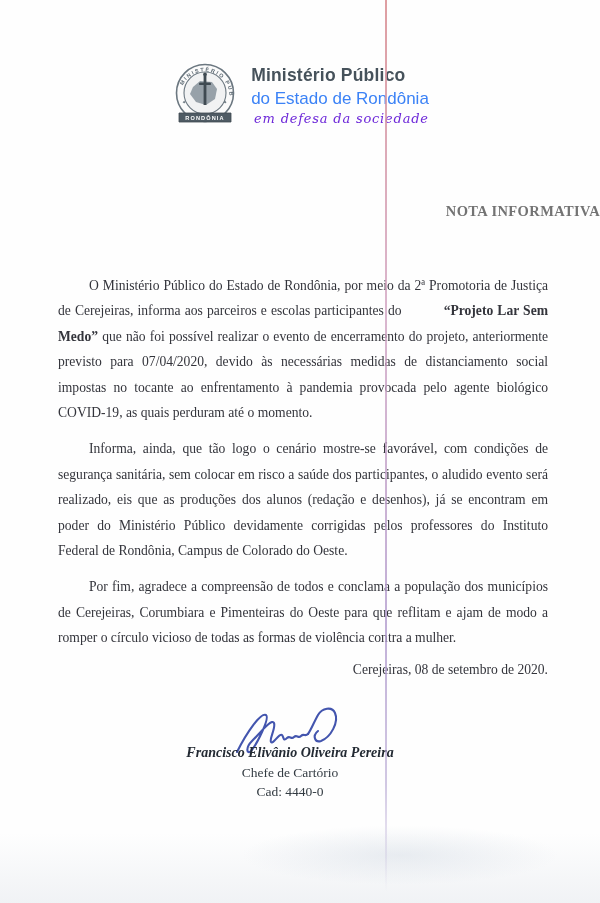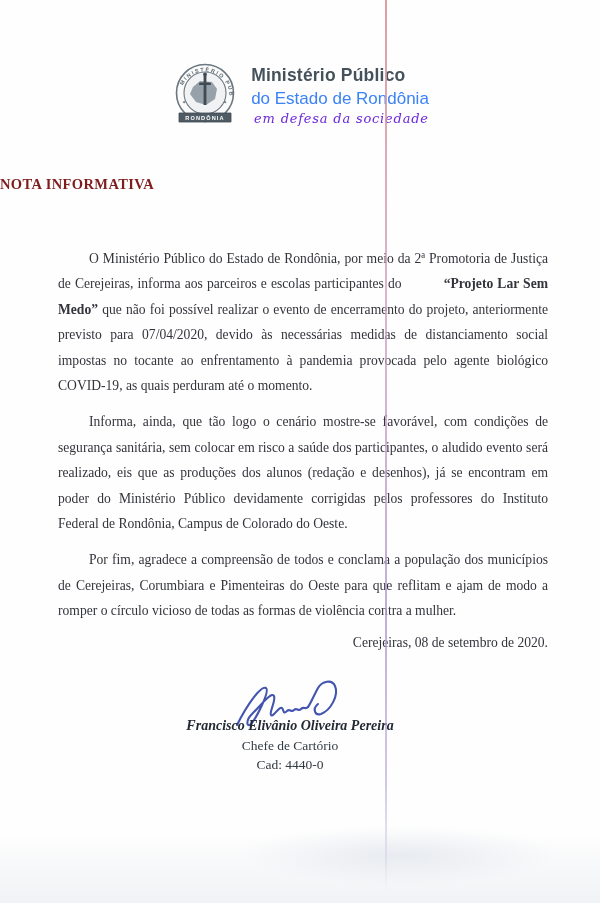--- a/index.html
+++ b/index.html
@@ -38,22 +38,22 @@
   .seal { flex:0 0 auto; }
   .org-lines { display:flex; flex-direction:column; }
   .org1 { font-size:17.5px; font-weight:bold; letter-spacing:0.2px; color:#46525b; }
   .org2 { font-size:17px; margin-top:3px; color:#3b82f6; }
   .tagline {
     font-family:"DejaVu Serif", cursive; font-style:italic; font-size:13px;
     margin-top:2px; letter-spacing:0.8px; color:#6d28d9; text-align:right;
   }
   
   .title {
-    margin-top:46px; text-align:left;
-    font-weight:bold; font-size:14.5px; letter-spacing:0.4px; color:#7f1d1d;
+    margin-top:73px; text-align:right;
+    font-weight:bold; font-size:14.5px; letter-spacing:0.4px; color:#737373;
   }
   
   .body { margin:53px 52px 0 58px; text-align:justify; font-size:13.6px; line-height:25.4px; }
   .body p { margin:0 0 11px 0; text-indent:31px; }
   .b { font-weight:bold;margin-left:38px; }
   .dateline { text-align:right; margin:9px 52px 0 0; font-size:13.6px; }
   
   .sig-block { margin-top:24px; text-align:center; transform:translateX(-10px); }
   .sig-svg { display:block; margin:0 auto -15px auto; }
   .sig-name { font-weight:bold; font-style:italic; font-size:14px; color:#232a33; position:relative; z-index:3; }

